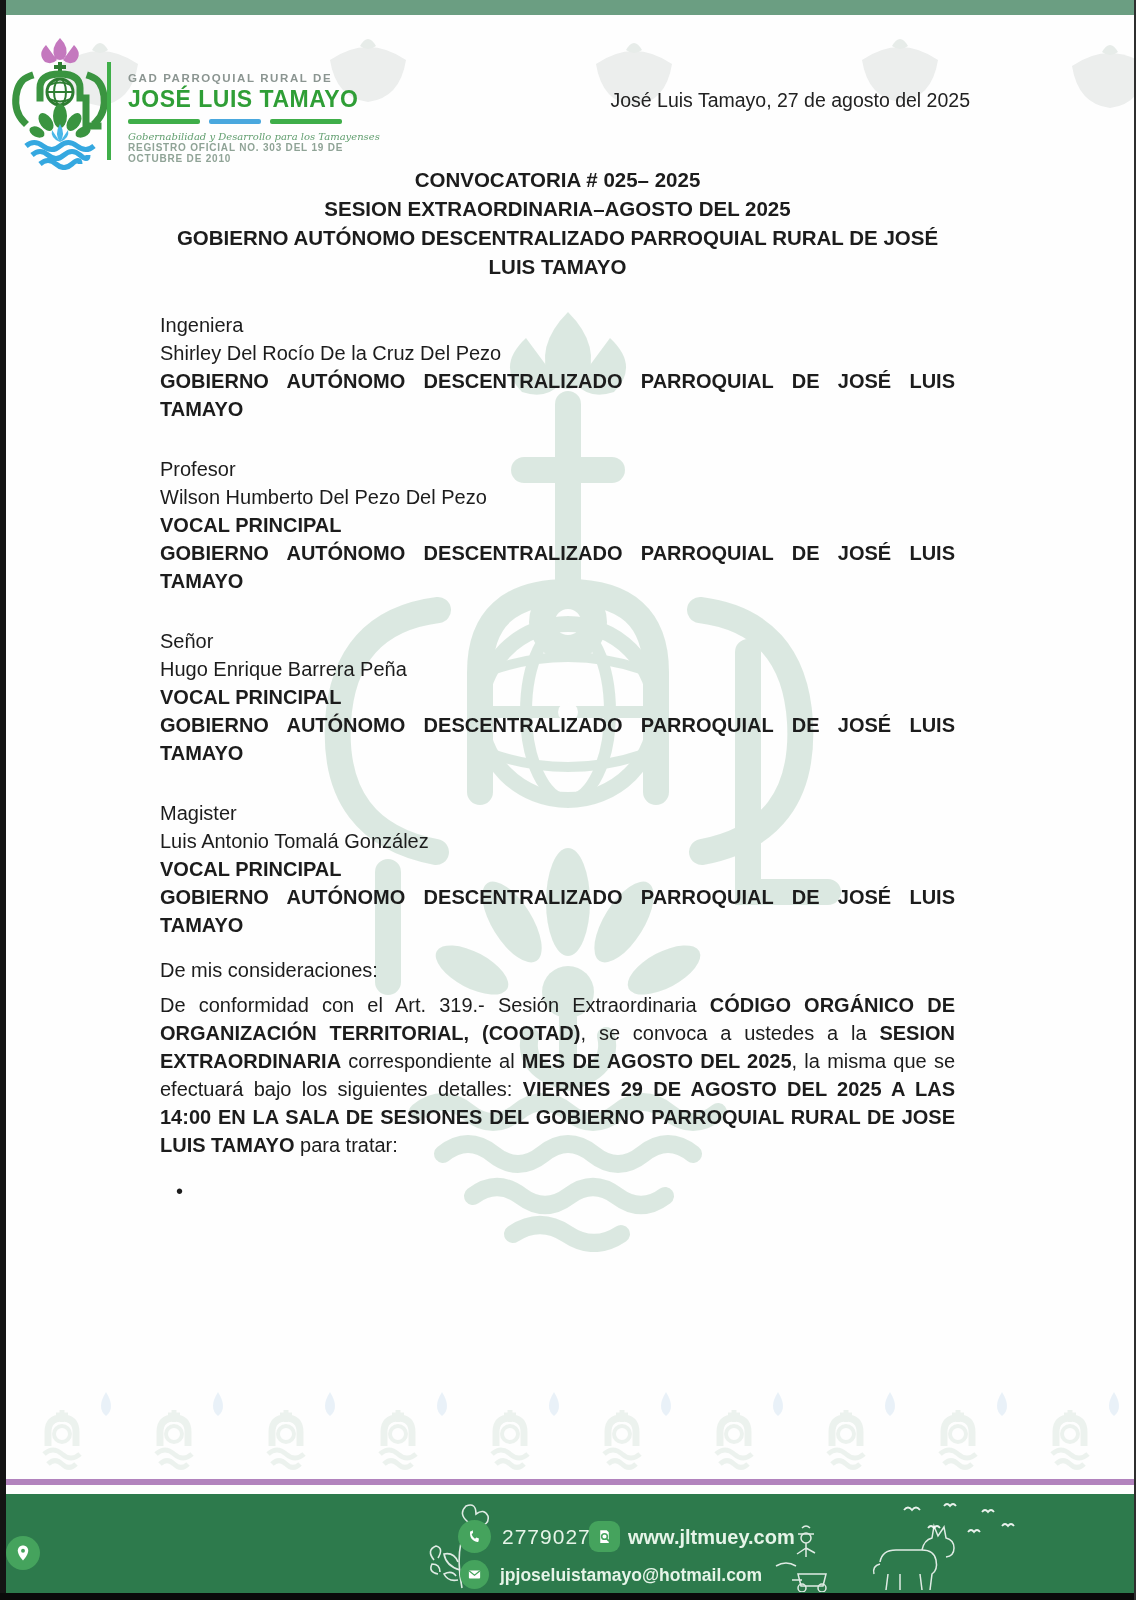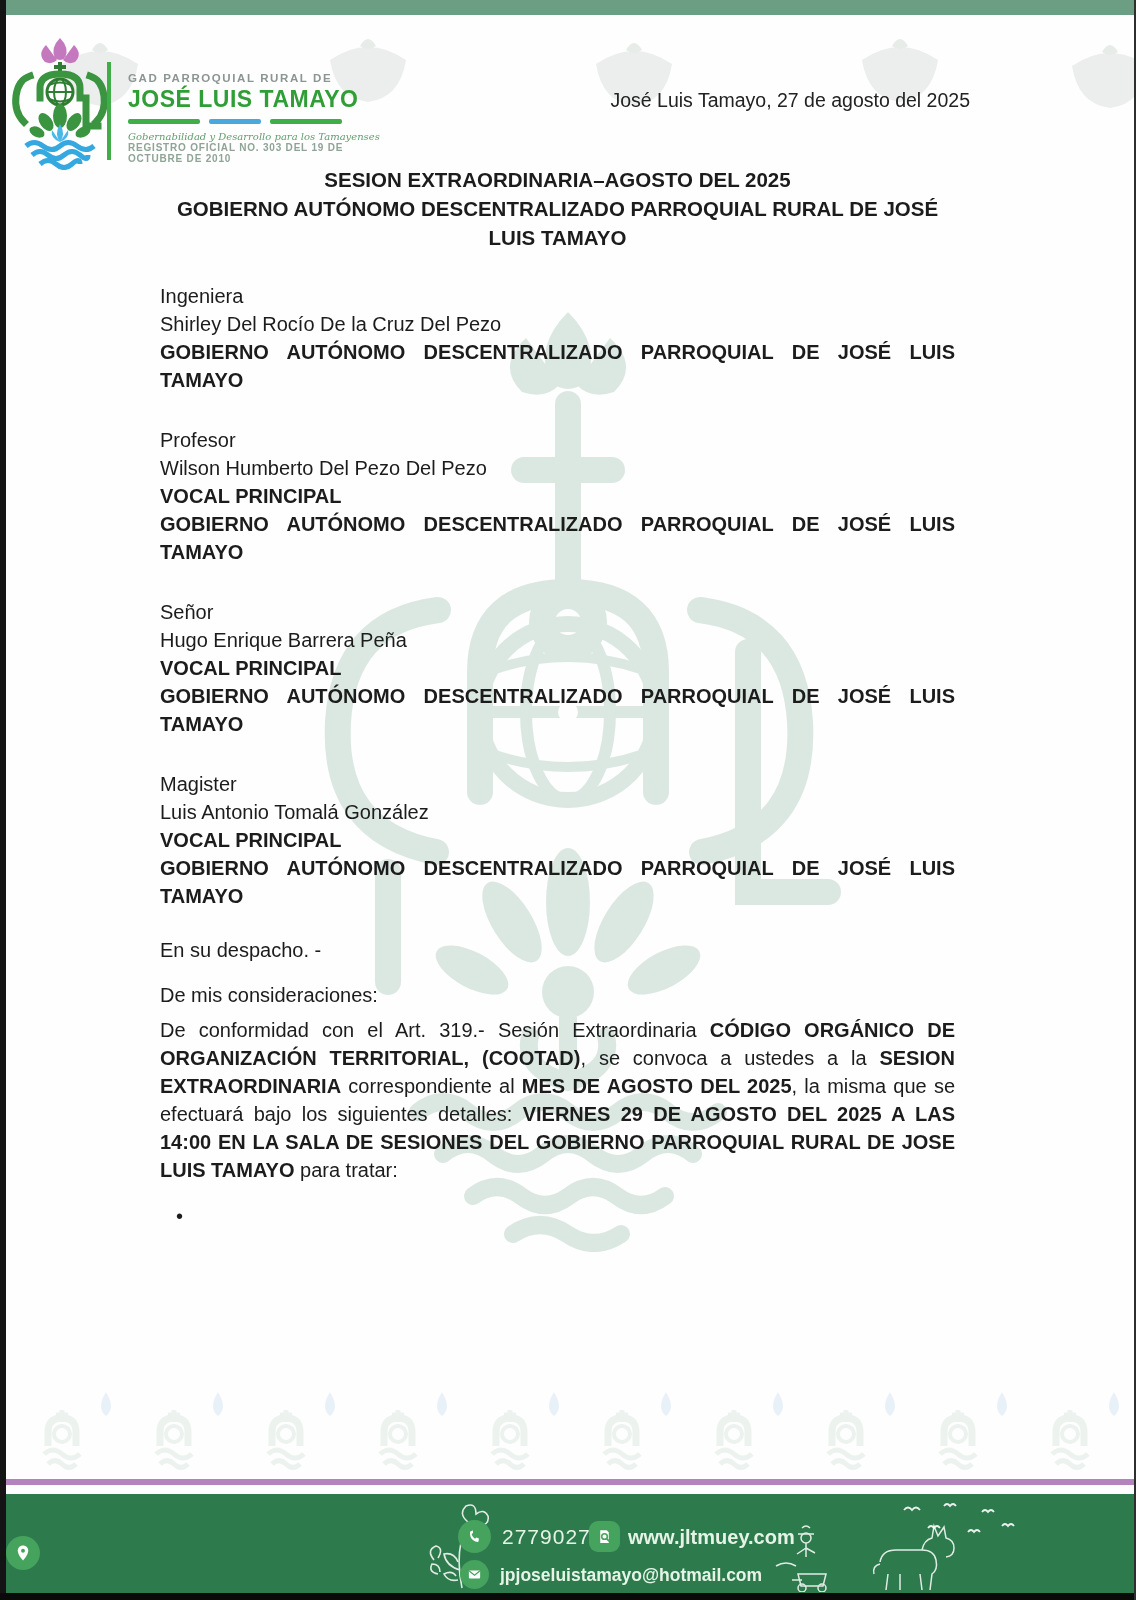--- a/index.html
+++ b/index.html
@@ -210,20 +210,21 @@
     </div>
     <div class="brand-tagline">Gobernabilidad y Desarrollo para los Tamayenses</div>
     <div class="brand-registry">REGISTRO OFICIAL NO. 303 DEL 19 DE OCTUBRE DE 2010</div>
   </div>
 
   <div class="date-line">José Luis Tamayo, 27 de agosto del 2025</div>
 
   <div class="content">
 
     <div class="title-block">
+      <div>CONVOCATORIA # 025– 2025</div>
       <div>SESION EXTRAORDINARIA–AGOSTO DEL 2025</div>
       <div>GOBIERNO AUTÓNOMO DESCENTRALIZADO PARROQUIAL RURAL DE JOSÉ</div>
       <div>LUIS TAMAYO</div>
     </div>
 
     <div class="recipient">
       <div>Ingeniera</div>
       <div>Shirley Del Rocío De la Cruz Del Pezo</div>
       <div class="r-org org-l1">GOBIERNO AUTÓNOMO DESCENTRALIZADO PARROQUIAL DE JOSÉ LUIS</div>
       <div class="r-org">TAMAYO</div>
@@ -246,21 +247,20 @@
     </div>
 
     <div class="recipient gap">
       <div>Magister</div>
       <div>Luis Antonio Tomalá González</div>
       <div class="r-role">VOCAL PRINCIPAL</div>
       <div class="r-org org-l1">GOBIERNO AUTÓNOMO DESCENTRALIZADO PARROQUIAL DE JOSÉ LUIS</div>
       <div class="r-org">TAMAYO</div>
     </div>
 
-    <div class="salut-1">En su despacho. -</div>
     <div class="salut-2">De mis consideraciones:</div>
 
     <div class="paragraph"><span>De conformidad con el Art. 319.- Sesión Extraordinaria </span><b>CÓDIGO ORGÁNICO DE ORGANIZACIÓN TERRITORIAL, (COOTAD)</b><span>, se convoca a ustedes a la </span><b>SESION EXTRAORDINARIA</b><span> correspondiente al </span><b>MES DE AGOSTO DEL 2025</b><span>, la misma que se efectuará bajo los siguientes detalles: </span><b>VIERNES 29 DE AGOSTO DEL 2025 A LAS 14:00 EN LA SALA DE SESIONES DEL GOBIERNO PARROQUIAL RURAL DE JOSE LUIS TAMAYO</b><span> para tratar:</span></div>
 
     <div class="agenda">
       <span class="bullet-marker">•</span>
     </div>
   </div>
 
   <div class="purple-line"></div>

